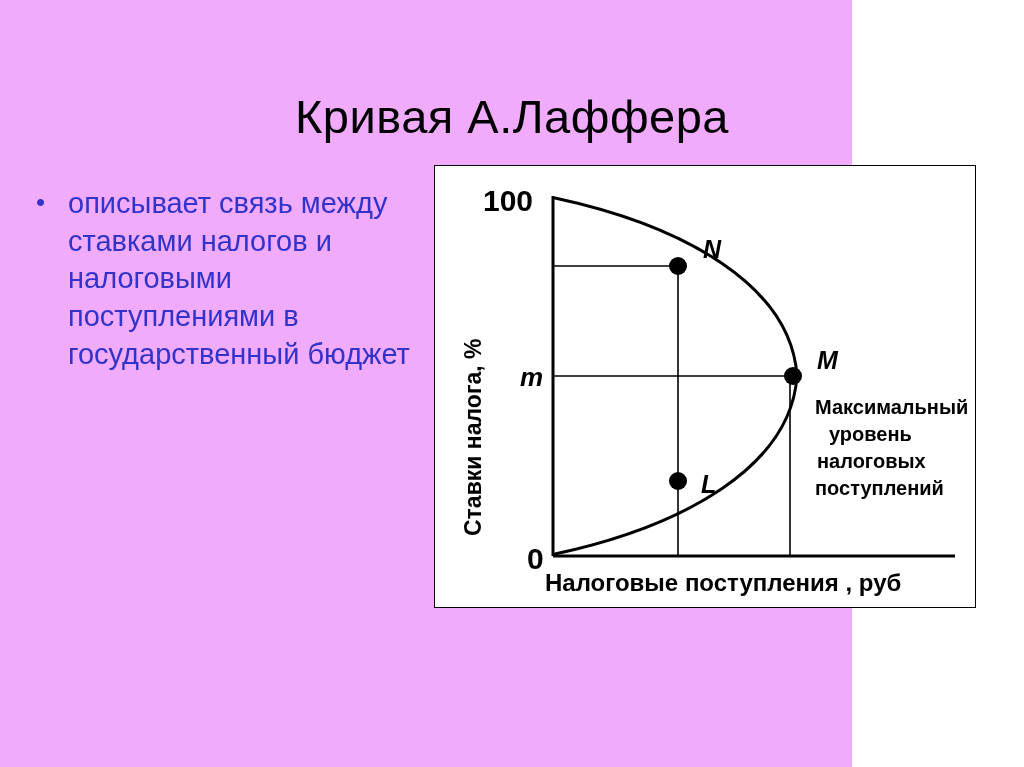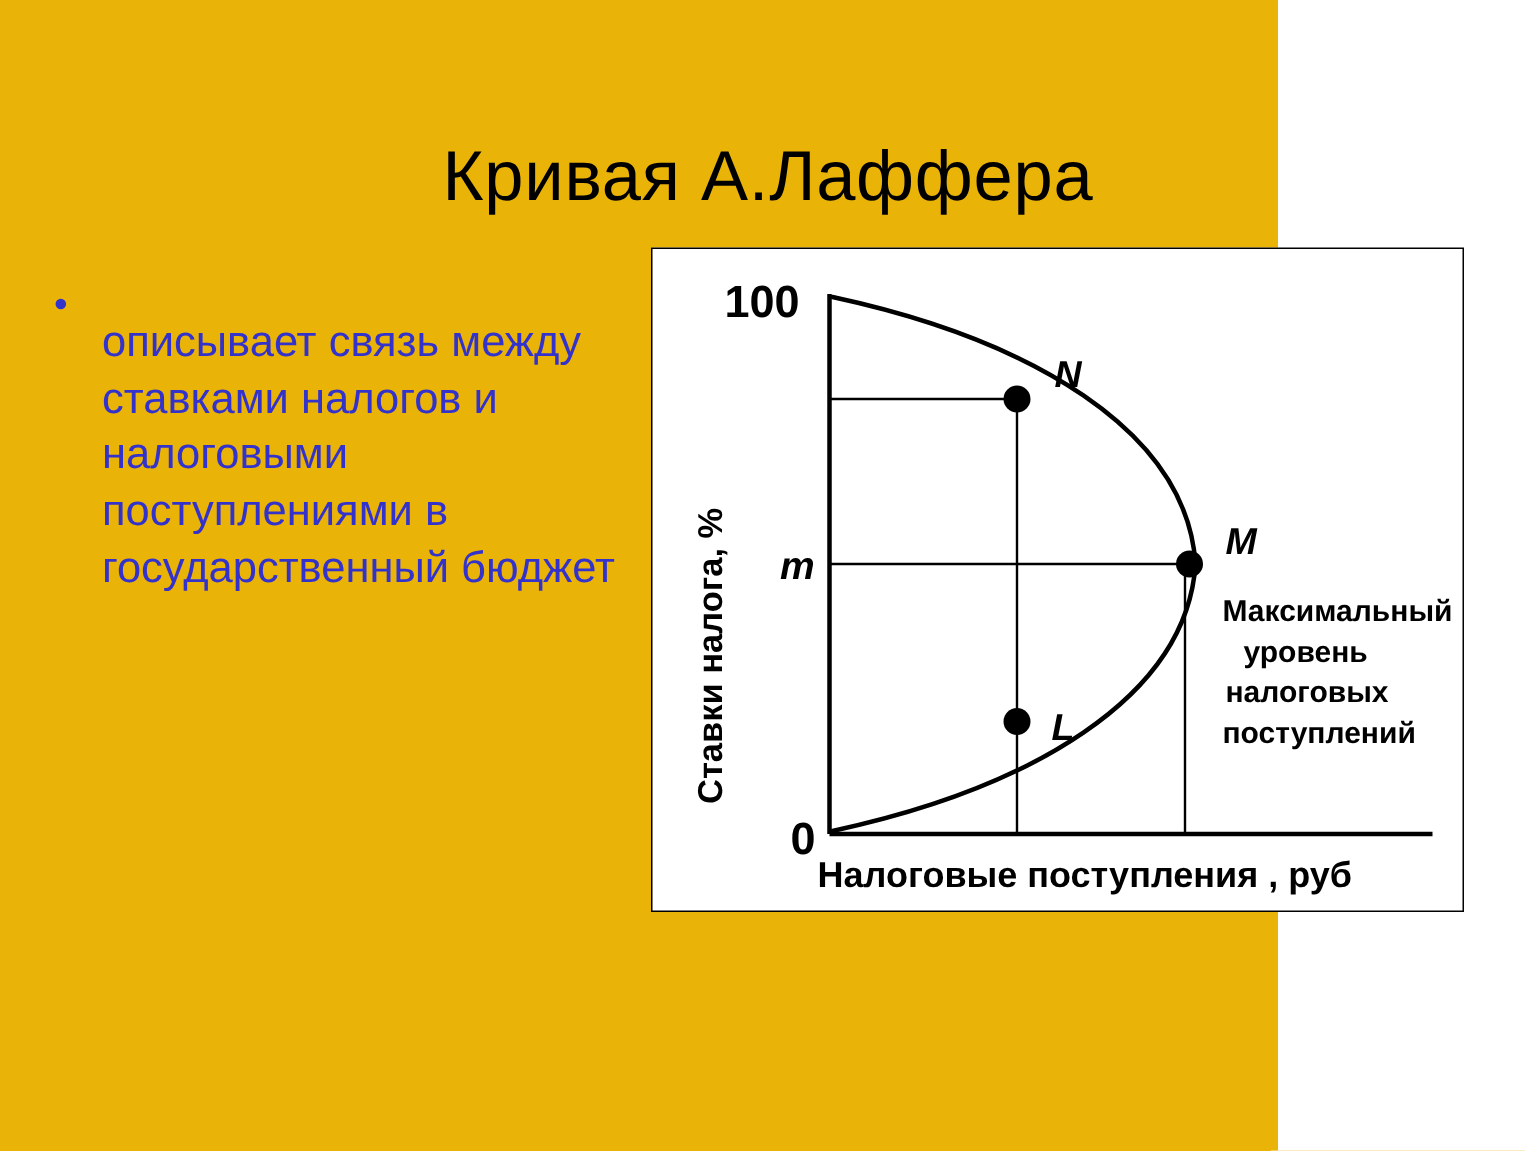--- a/index.html
+++ b/index.html
@@ -14,21 +14,21 @@
     font-family: "Liberation Sans", sans-serif;
     overflow: hidden;
   }
 
   #slide {
     position: absolute;
     left: 0;
     top: 0;
     width: 852px;
     height: 767px;
-    background: #eab308;
+    background: #f0abfc;
   }
 
   #slide-title {
     position: absolute;
     left: 0;
     top: 58px;
     width: 1024px;
     text-align: center;
     font-size: 47px;
     color: #000000;
@@ -56,21 +56,20 @@
     width: 32px;
     font-size: 26px;
     line-height: 1.34;
     color: #3333cc;
     text-align: left;
     padding-left: 6px;
   }
   .bullet-text {
     flex: 1 1 auto;
     color: #3333cc;
-    margin-top: 25px;
   }
 
   
   #figure {
     position: absolute;
     left: 434px;
     top: 165px;
     width: 542px;
     height: 443px;
     background: #ffffff;

